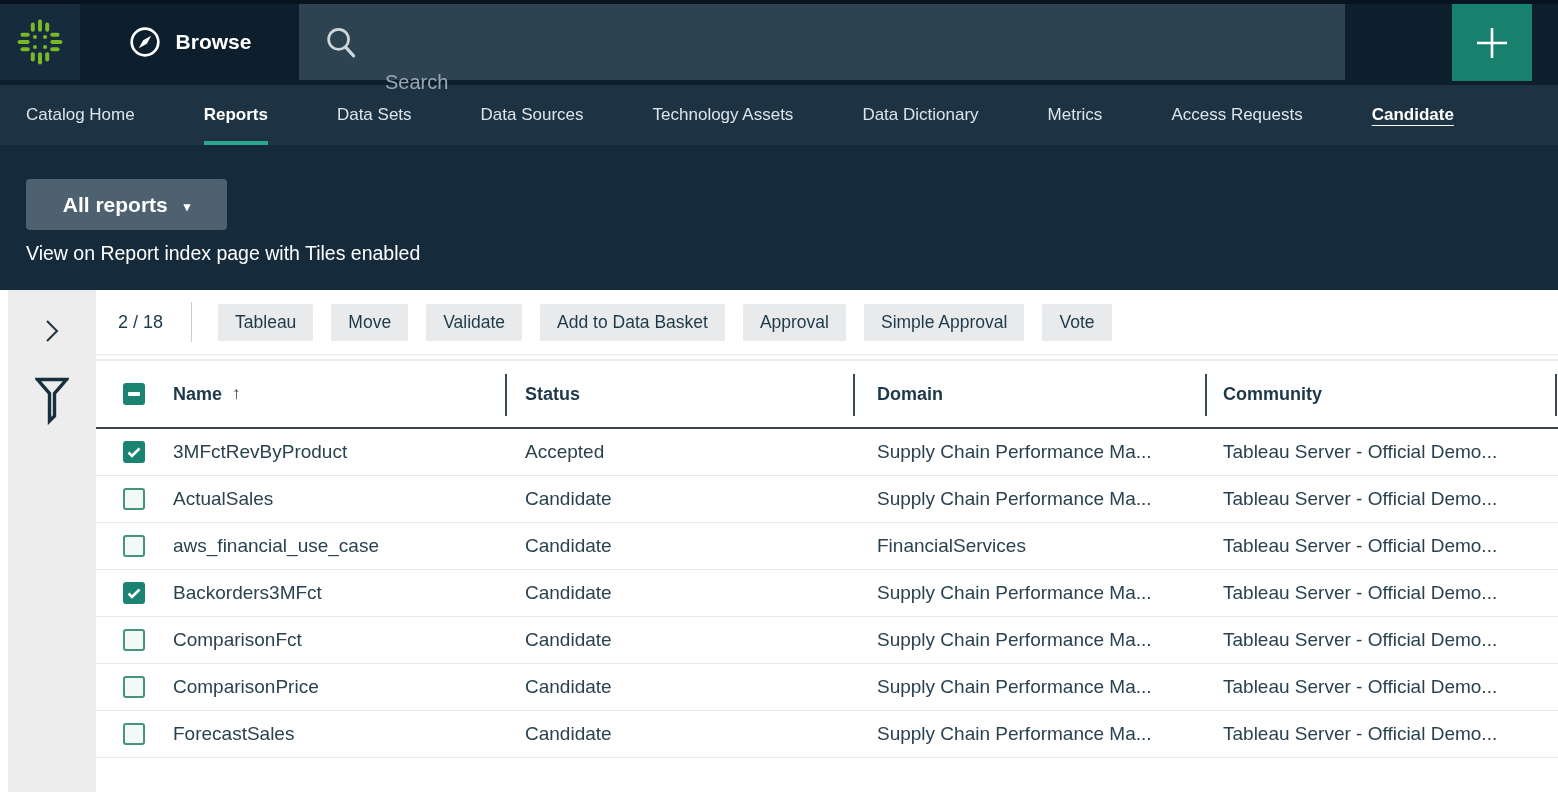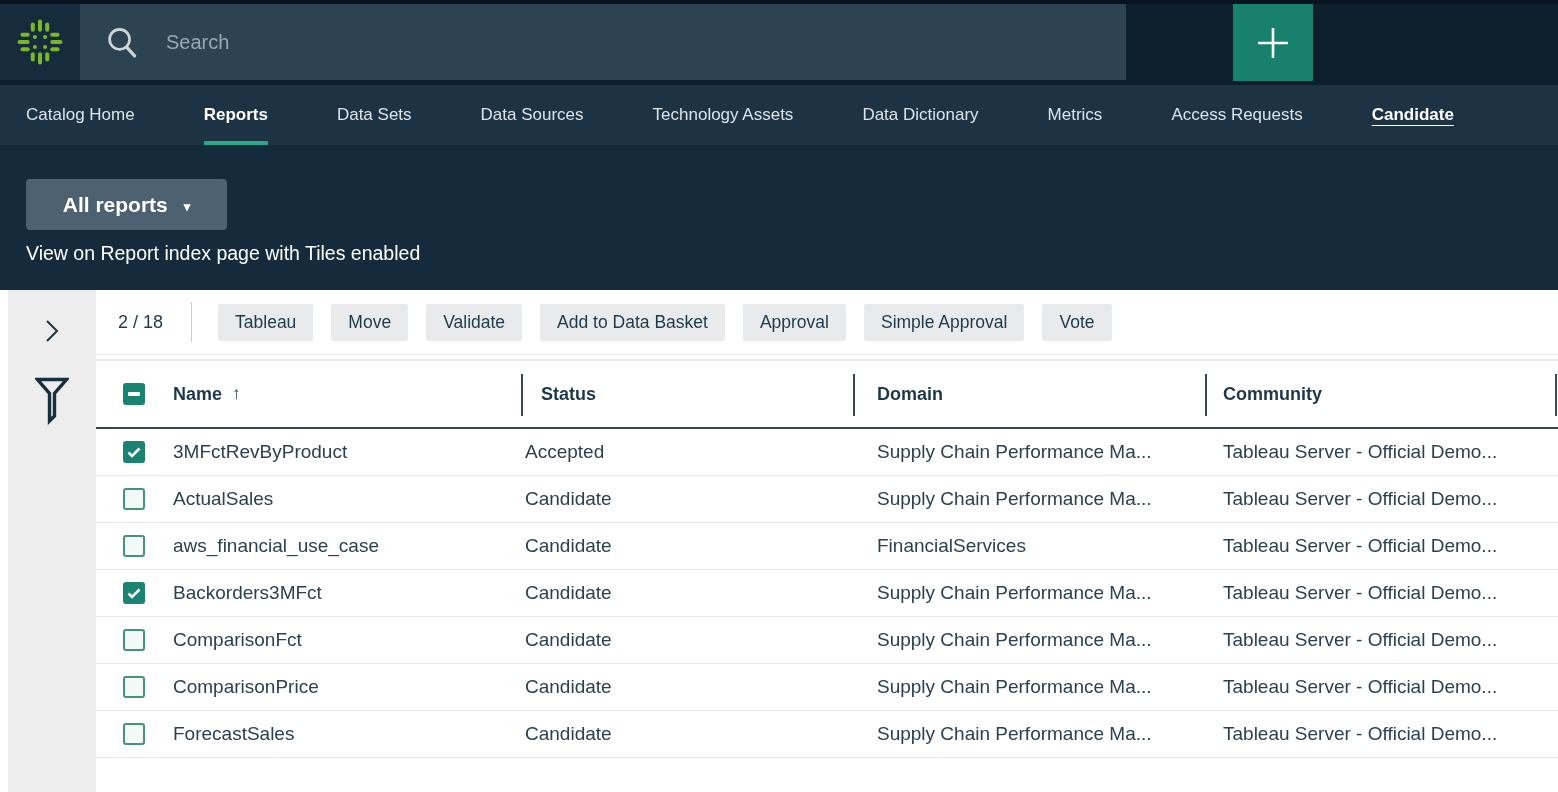--- a/index.html
+++ b/index.html
@@ -15,21 +15,21 @@
   .logo-tile { width:80px; height:76px; background:#162c3c; display:flex;
     align-items:center; justify-content:center; flex:none; }
   .browse { width:219px; height:76px; display:flex; align-items:center;
     justify-content:center; gap:14px; color:#fff; font-size:21px; font-weight:700;
     flex:none; }
   .searchbox { width:1046px; height:76px; background:#2e4352; position:relative;
     flex:none; }
   .searchbox svg { position:absolute; left:26px; top:22px; }
   .searchbox input { position:absolute; inset:0; width:100%; height:100%;
     background:transparent; border:none; outline:none; color:#dfe6ea;
-    font-size:20px; padding-left:86px; font-family:"Liberation Sans",sans-serif; }
+    font-size:20px; padding-left:86px; font-family:"Liberation Sans",sans-serif;margin-top:40px; }
   .searchbox input::placeholder { color:#9aa7b0; }
   .top-spacer { width:107px; flex:none; }
   .add-btn { width:80px; height:77px; background:#17816d; border:none; cursor:pointer;
     display:flex; align-items:center; justify-content:center; flex:none; }
 
   
   .nav { height:60px; background:#1d3344; display:flex; align-items:stretch;
     padding-left:26px; gap:69px; overflow:hidden; white-space:nowrap; flex:none; }
   .tab { display:flex; align-items:center; position:relative; color:#dce4e9;
     font-size:17px; cursor:pointer; flex:none; }
@@ -72,21 +72,21 @@
     grid-template-columns:77px 332px 348px 352px 352px 1fr; align-items:center; }
   .thead { height:70px; margin-top:4px; border-top:2px solid #ececee;
     border-bottom:2px solid #37474e; font-weight:700; color:#1d3849; font-size:18px; }
   .th { position:relative; height:100%; display:flex; align-items:center;
     white-space:nowrap; overflow:hidden; cursor:pointer; }
   .th.sep::before { content:""; position:absolute; left:0; top:13px; bottom:11px;
     width:2px; background:#3a4a55; }
   .th.endsep::after { content:""; position:absolute; right:0; top:13px; bottom:11px;
     width:2px; background:#3a4a55; }
   .th-check { padding-left:27px; cursor:default; }
-  .th-status { padding-left:20px;margin-left:16px; }
+  .th-status { padding-left:20px; }
   .th-domain { padding-left:24px; }
   .th-community { padding-left:18px; }
   .sort-arrow { font-weight:800; margin-left:10px; font-size:17px; color:#203a49; }
 
   .trow { height:47px; border-bottom:1px solid #e7e9ea; color:#2a4250;
     font-size:19px; cursor:pointer; }
   .td { white-space:nowrap; overflow:hidden; }
   .td-check { padding-left:27px; }
   .td-status { padding-left:20px; }
   .td-domain { padding-left:24px; }
@@ -118,20 +118,27 @@
         <rect x="30.7" y="14.2" width="7.8" height="3.4" rx="1.7"></rect>
         <rect x="30.7" y="20.3" width="10.3" height="3.4" rx="1.7"></rect>
         <rect x="30.7" y="26.4" width="7.8" height="3.4" rx="1.7"></rect>
         <rect x="16.0" y="16.0" width="3.4" height="3.4" rx="1.7"></rect>
         <rect x="24.6" y="16.0" width="3.4" height="3.4" rx="1.7"></rect>
         <rect x="16.0" y="24.6" width="3.4" height="3.4" rx="1.7"></rect>
         <rect x="24.6" y="24.6" width="3.4" height="3.4" rx="1.7"></rect>
       </svg>
     </div>
 
+    <div class="browse">
+      <svg width="34" height="34" viewBox="0 0 24 24" fill="none">
+        <circle cx="12" cy="12" r="9.4" stroke="#fff" stroke-width="1.9"></circle>
+        <path d="M16.4 7.6 L13.3 13.3 L7.6 16.4 L10.7 10.7 Z" fill="#fff"></path>
+      </svg>
+      <span>Browse</span>
+    </div>
 
     <div class="searchbox">
       <svg width="32" height="34" viewBox="0 0 26 28" fill="none">
         <circle cx="11" cy="11" r="8.2" stroke="#cfd6da" stroke-width="2.2"></circle>
         <line x1="17" y1="17.6" x2="23.4" y2="24.6" stroke="#cfd6da" stroke-width="2.6" stroke-linecap="round"></line>
       </svg>
       <input type="text" placeholder="Search" style="">
     </div>
 
     <div class="top-spacer"></div>

